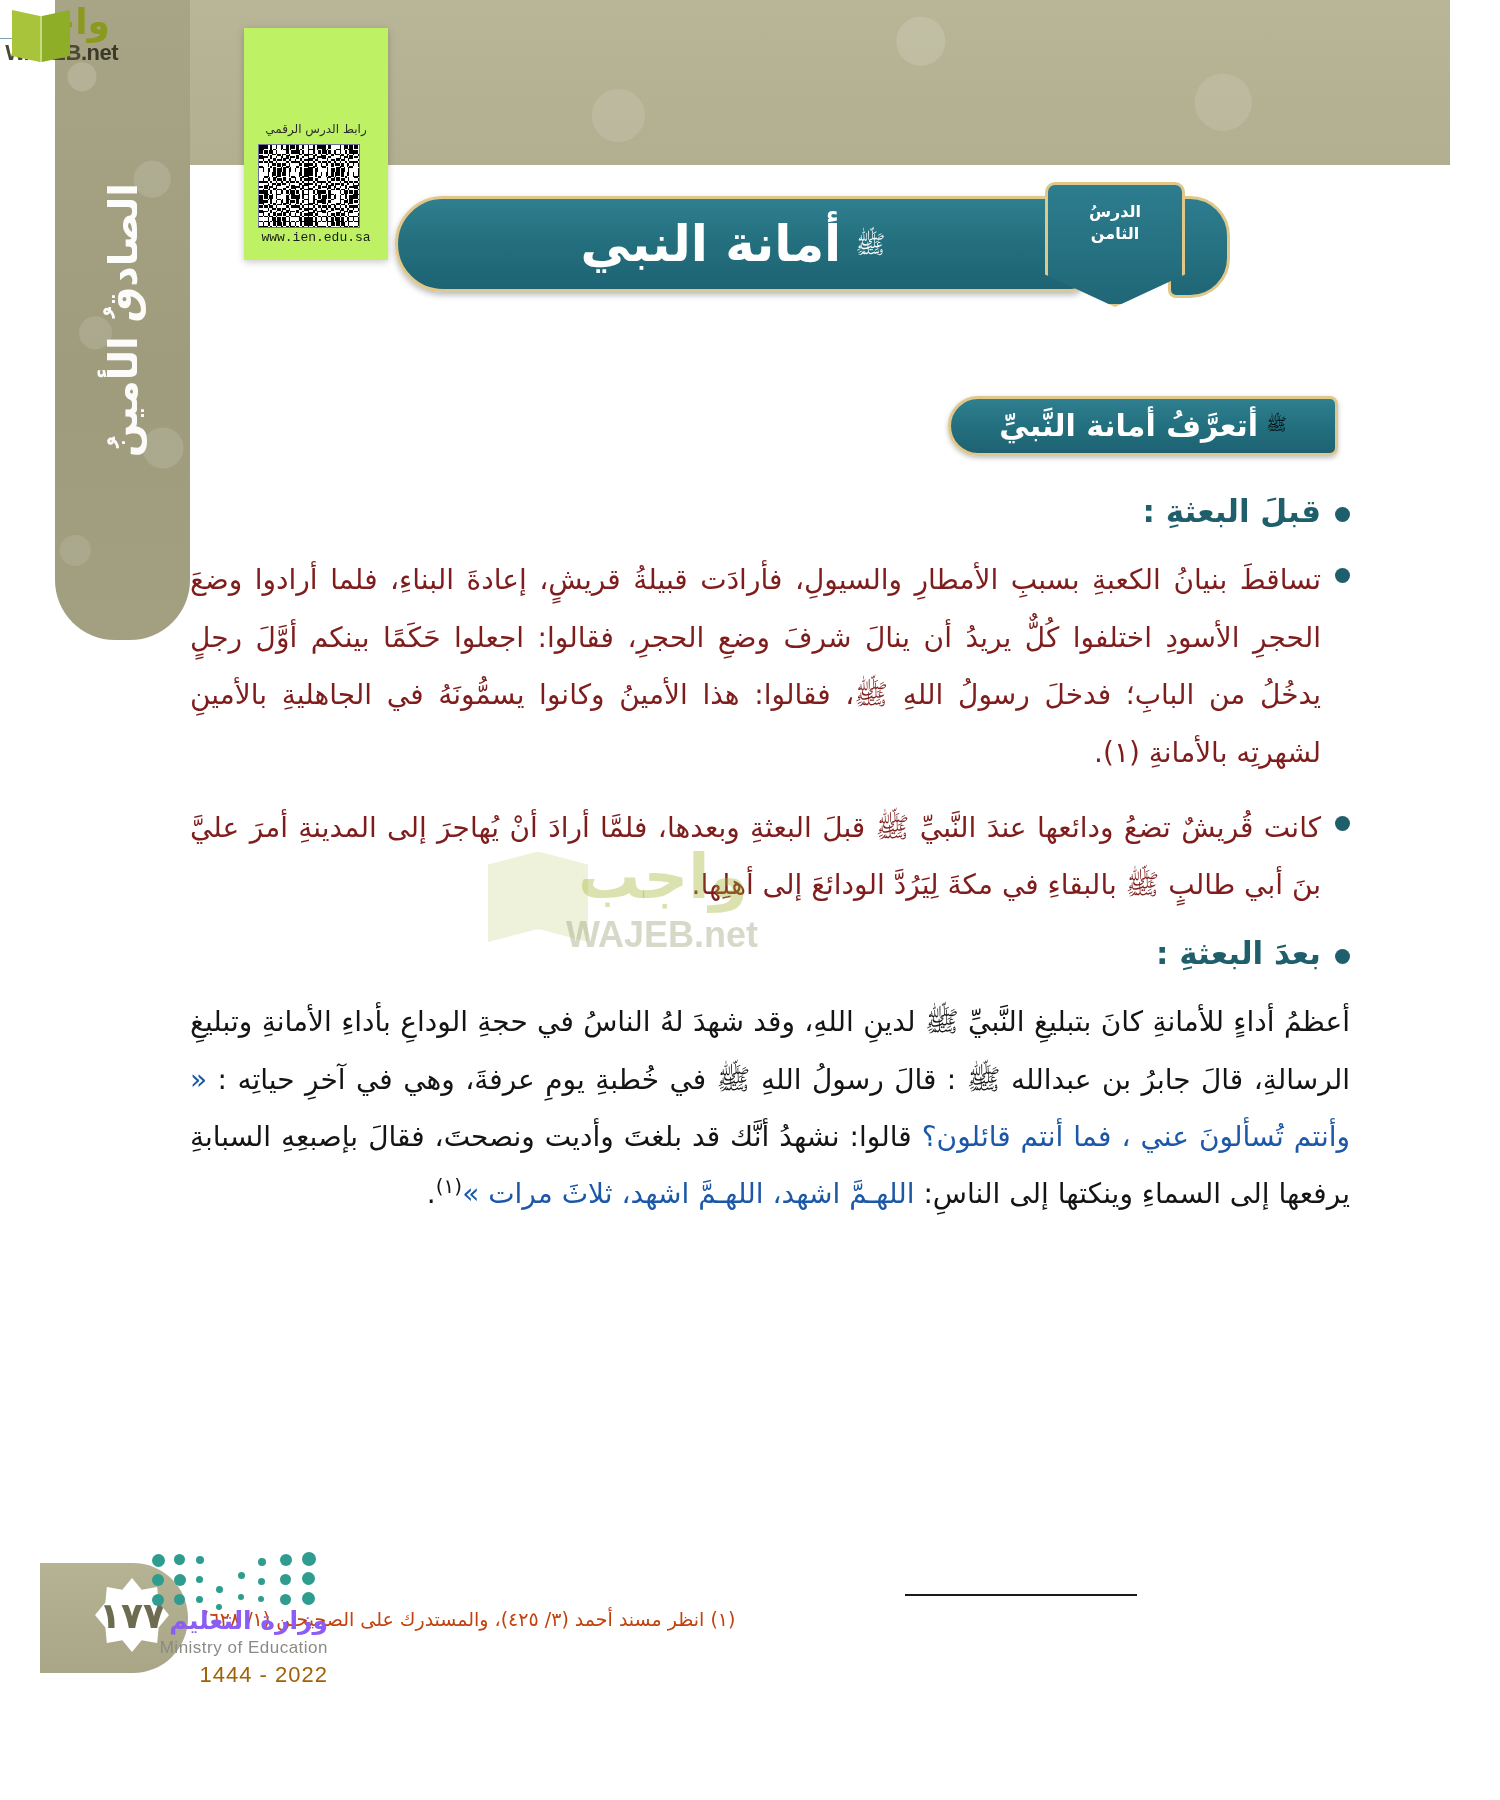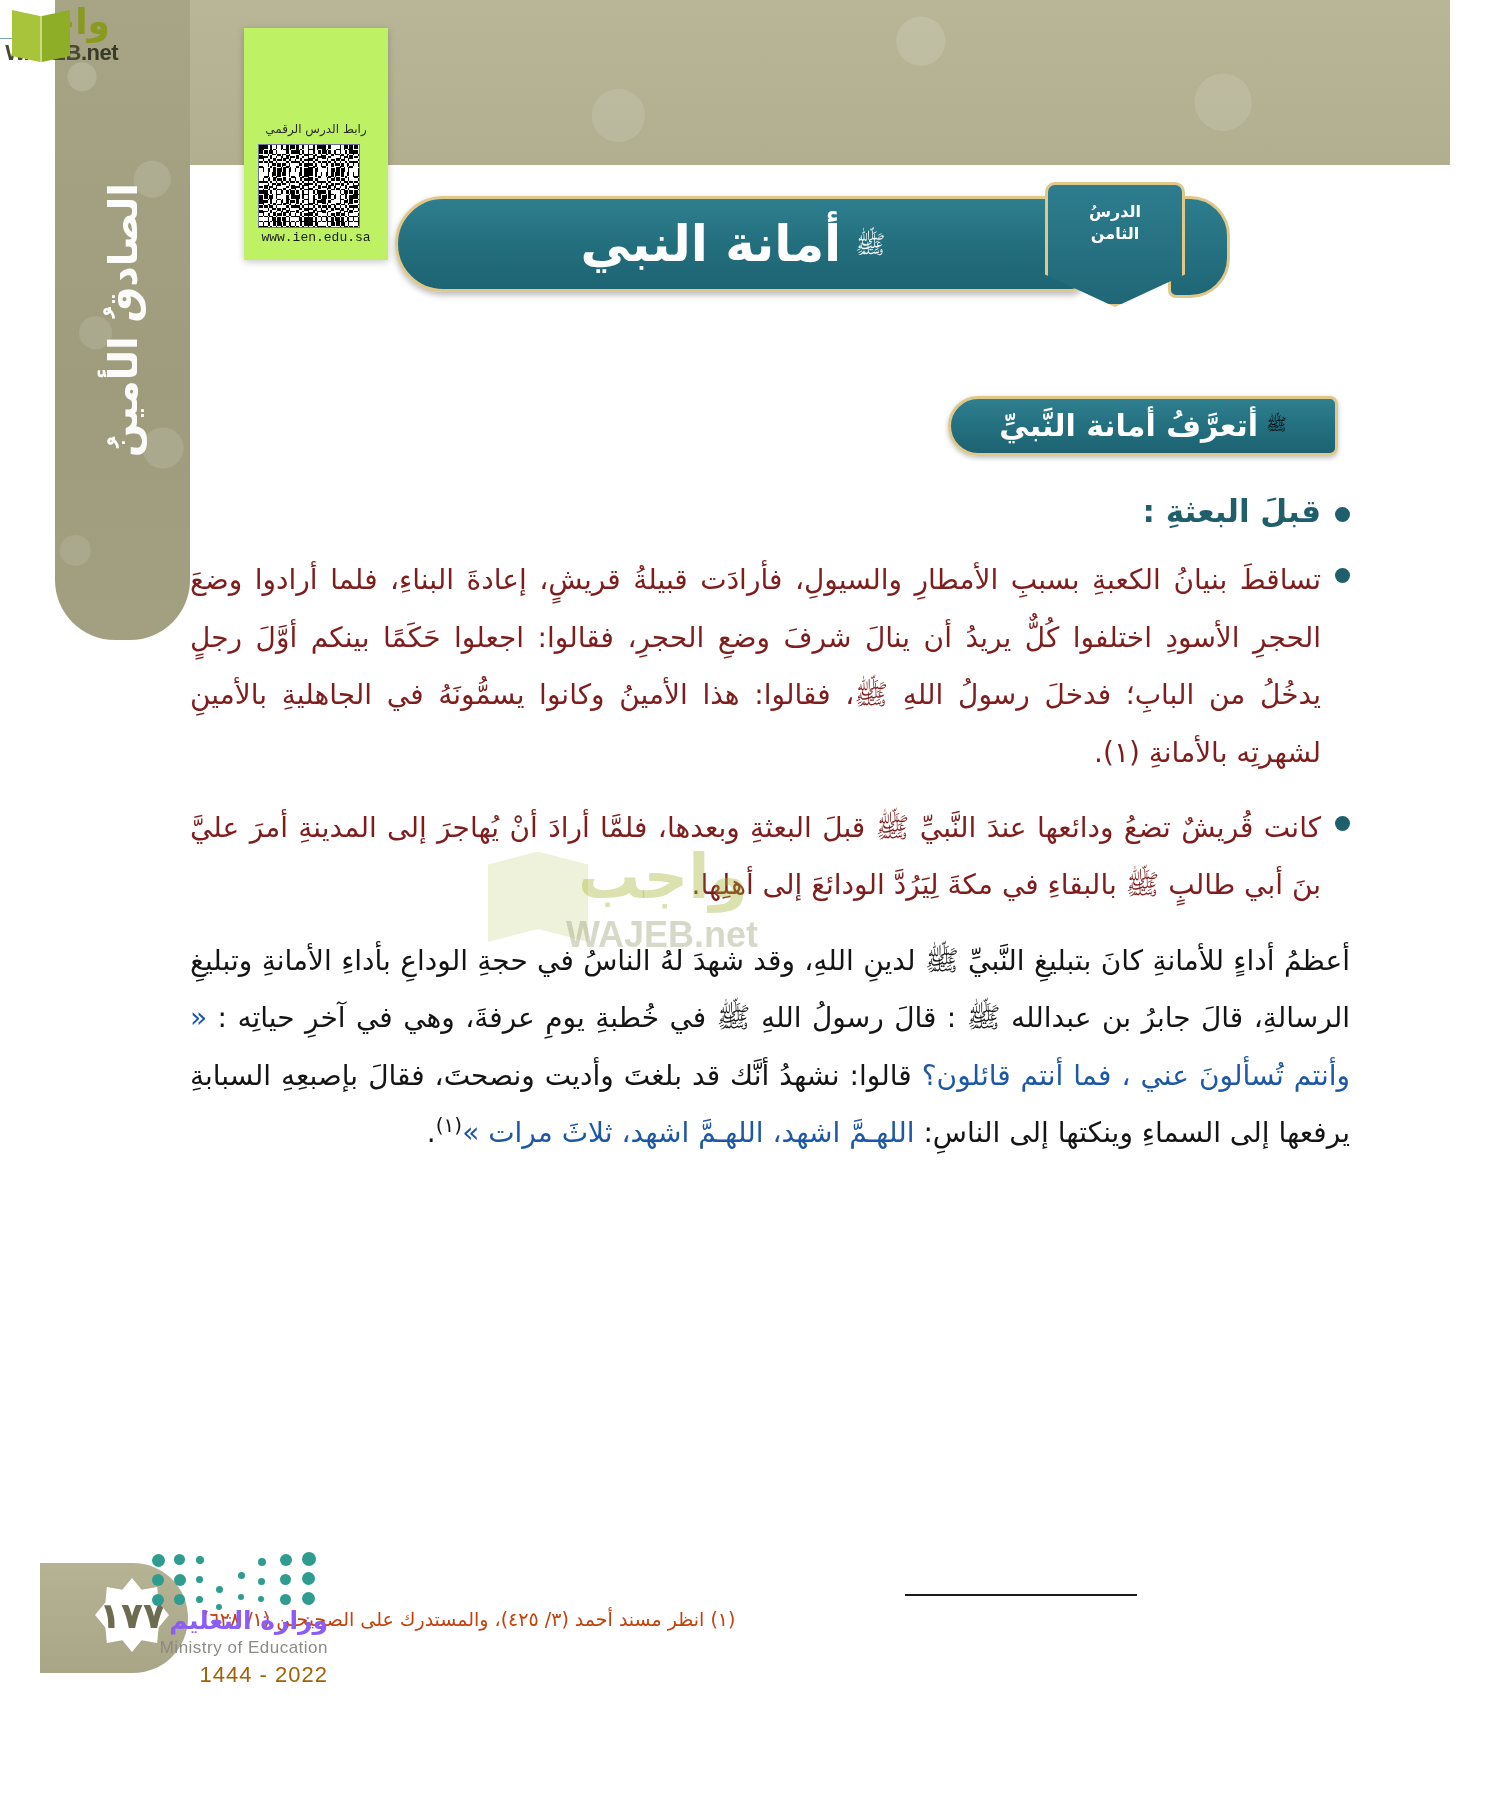--- a/index.html
+++ b/index.html
@@ -503,20 +503,24 @@
     <div class="bullet-line">
       <div class="bullet-dot"></div>
       <div class="para">تساقطَ بنيانُ الكعبةِ بسببِ الأمطارِ والسيولِ، فأرادَت قبيلةُ قريشٍ، إعادةَ البناءِ، فلما أرادوا وضعَ الحجرِ الأسودِ اختلفوا كُلٌّ يريدُ أن ينالَ شرفَ وضعِ الحجرِ، فقالوا: اجعلوا حَكَمًا بينكم أوَّلَ رجلٍ يدخُلُ من البابِ؛ فدخلَ رسولُ اللهِ ﷺ، فقالوا: هذا الأمينُ وكانوا يسمُّونَهُ في الجاهليةِ بالأمينِ لشهرتِه بالأمانةِ (١).</div>
     </div>
 
     <div class="bullet-line">
       <div class="bullet-dot"></div>
       <div class="para">كانت قُريشٌ تضعُ ودائعها عندَ النَّبيِّ ﷺ قبلَ البعثةِ وبعدها، فلمَّا أرادَ أنْ يُهاجرَ إلى المدينةِ أمرَ عليَّ بنَ أبي طالبٍ ﷺ بالبقاءِ في مكةَ لِيَرُدَّ الودائعَ إلى أهلِها.</div>
     </div>
 
+    <div class="bullet-line">
+      <div class="bullet-dot"></div>
+      <div class="bullet-label">بعدَ البعثةِ :</div>
+    </div>
 
     <div class="para-block">
       <span>أعظمُ أداءٍ للأمانةِ كانَ بتبليغِ النَّبيِّ ﷺ لدينِ اللهِ، وقد شهدَ لهُ الناسُ في حجةِ الوداعِ بأداءِ الأمانةِ وتبليغِ الرسالةِ، قالَ جابرُ بن عبدالله ﷺ : قالَ رسولُ اللهِ ﷺ في خُطبةِ يومِ عرفةَ، وهي في آخرِ حياتِه : </span><span class="hadith">« وأنتم تُسألونَ عني ، فما أنتم قائلون؟</span><span> قالوا: نشهدُ أنَّك قد بلغتَ وأديت ونصحتَ، فقالَ بإصبعِهِ السبابةِ يرفعها إلى السماءِ وينكتها إلى الناسِ: </span><span class="hadith">اللهـمَّ اشهد، اللهـمَّ اشهد، ثلاثَ مرات »</span><span class="ref-mark">(١)</span><span>.</span>
     </div>
 
   </div>
 
   <div class="footnote-rule"></div>
   <div class="footnote">(١)  انظر مسند أحمد (٣/ ٤٢٥)، والمستدرك على الصحيحين (١/ ٦٢٨) .</div>
 

